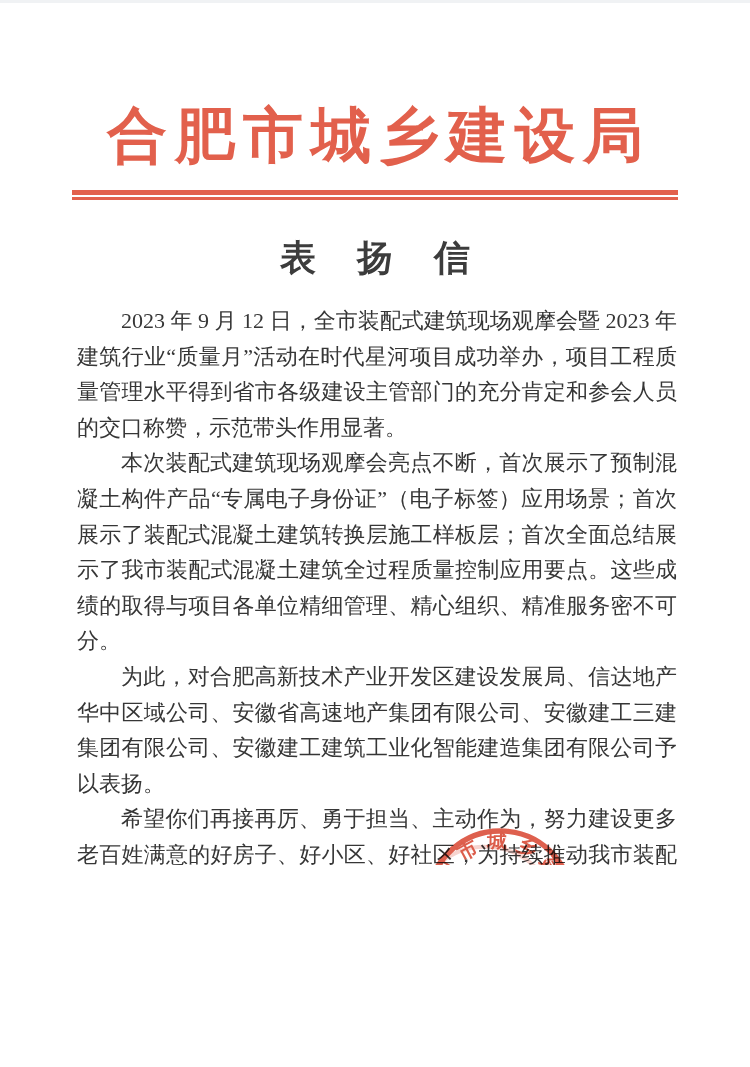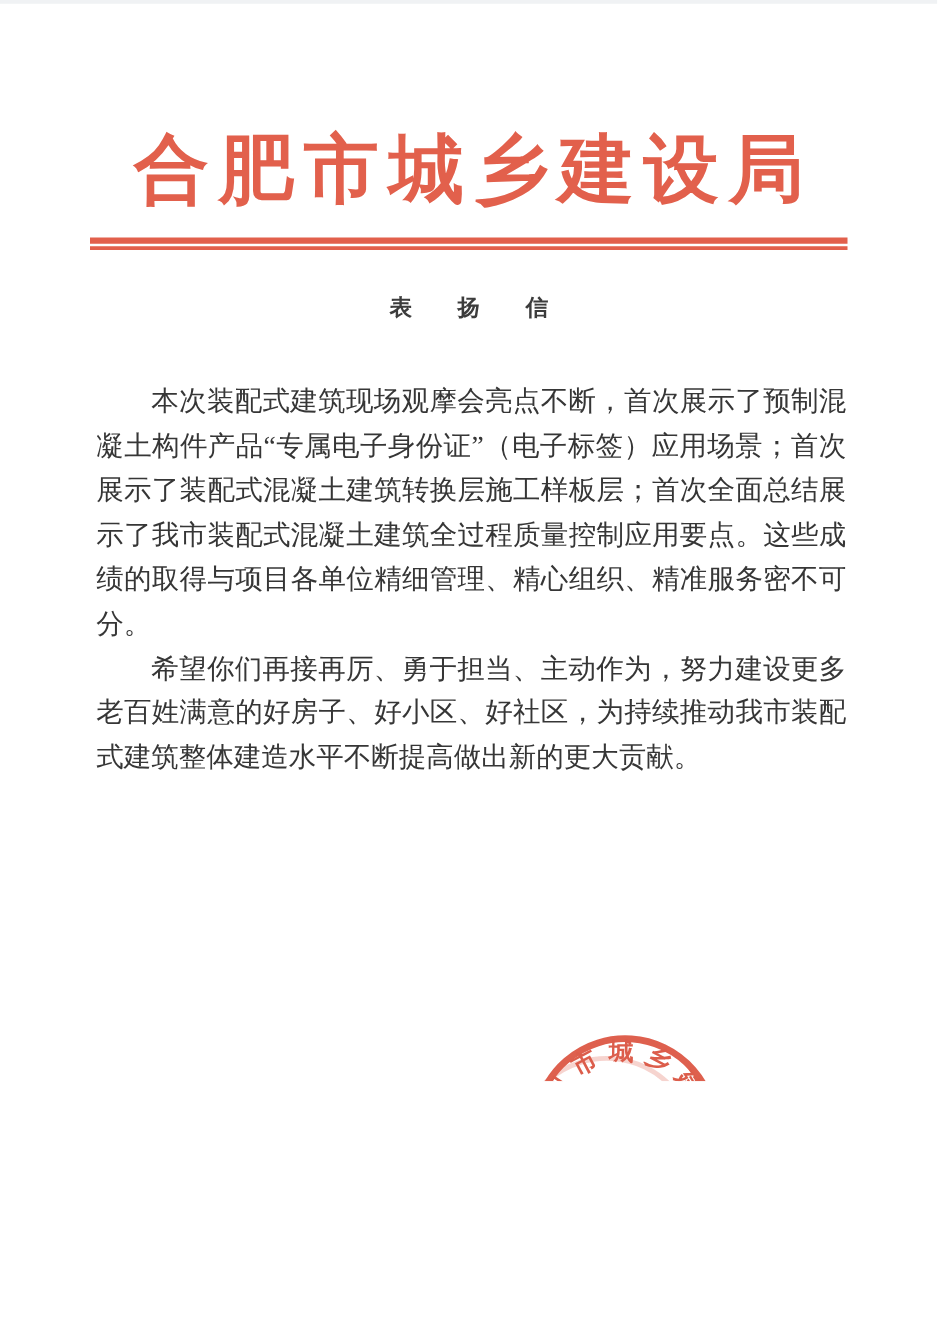--- a/index.html
+++ b/index.html
@@ -14,21 +14,21 @@
     position:absolute; top:96px; left:0; width:100%;
     text-align:center; font-size:60px; font-weight:700;
     color:#e2604c; letter-spacing:8px; text-indent:8px; white-space:nowrap;
   }
   .head-rule {
     position:absolute; top:190px; left:72px; width:606px; height:2px;
     border-top:5px solid #e2604c; border-bottom:3px solid #e2604c; background:#ffffff;
   }
   .title {
     position:absolute; top:234px; left:0; width:100%; margin:0;
-    text-align:center; font-size:18px; font-weight:700;
+    text-align:center; font-size:36px; font-weight:700;
     color:#3c3c3c; letter-spacing:16px; text-indent:16px;
   }
   .body {
     position:absolute; top:303px; left:77px; width:600px; z-index:1;
     font-size:22px; line-height:35.6px; color:#363636;
     text-align:justify; text-justify:inter-ideograph;
   }
   .body p { margin:0; text-indent:2em; }
 
   .signature {
@@ -55,21 +55,23 @@
 <div class="page">
   <div class="edge-top"></div>
 
   <div class="letterhead">合肥市城乡建设局</div>
 
   <div class="head-rule"></div>
 
   <h2 class="title">表 扬 信</h2>
 
   <div class="body">
+    <p>2023 年 9 月 12 日，全市装配式建筑现场观摩会暨 2023 年建筑行业“质量月”活动在时代星河项目成功举办，项目工程质量管理水平得到省市各级建设主管部门的充分肯定和参会人员的交口称赞，示范带头作用显著。</p>
     <p>本次装配式建筑现场观摩会亮点不断，首次展示了预制混凝土构件产品“专属电子身份证”（电子标签）应用场景；首次展示了装配式混凝土建筑转换层施工样板层；首次全面总结展示了我市装配式混凝土建筑全过程质量控制应用要点。这些成绩的取得与项目各单位精细管理、精心组织、精准服务密不可分。</p>
+    <p>为此，对合肥高新技术产业开发区建设发展局、信达地产华中区域公司、安徽省高速地产集团有限公司、安徽建工三建集团有限公司、安徽建工建筑工业化智能建造集团有限公司予以表扬。</p>
     <p>希望你们再接再厉、勇于担当、主动作为，努力建设更多老百姓满意的好房子、好小区、好社区，为持续推动我市装配式建筑整体建造水平不断提高做出新的更大贡献。</p>
   </div>
 
   <div class="signature">合肥市城乡建设局</div>
 
   <div class="date-line">2023 年 9 月 14 日</div>
 
   <div class="seal">
     <svg width="158" height="158" viewBox="0 0 160 160" xmlns="http://www.w3.org/2000/svg">
 

